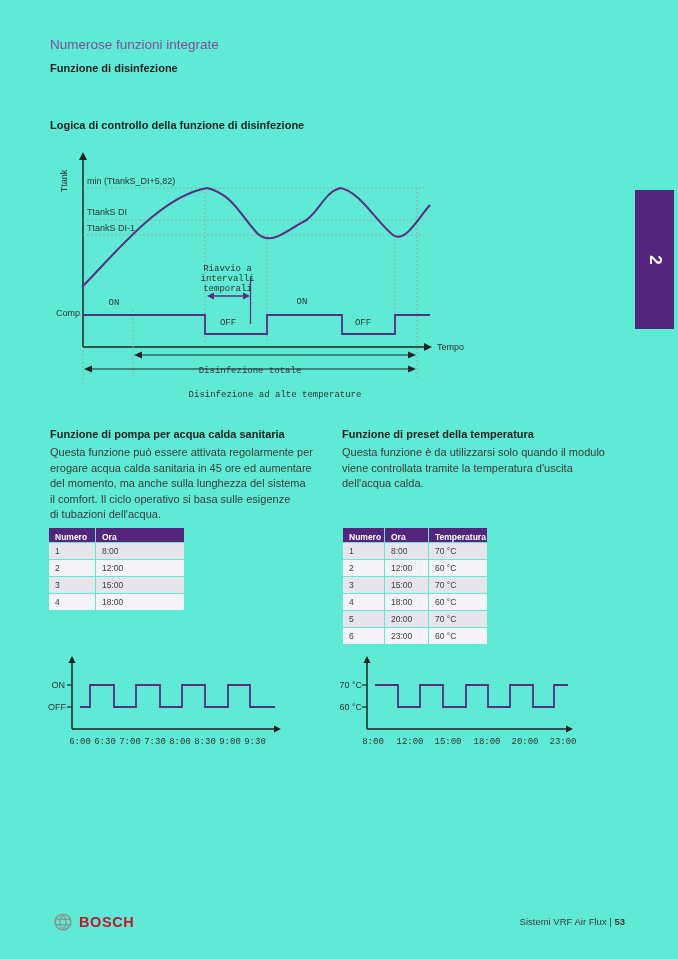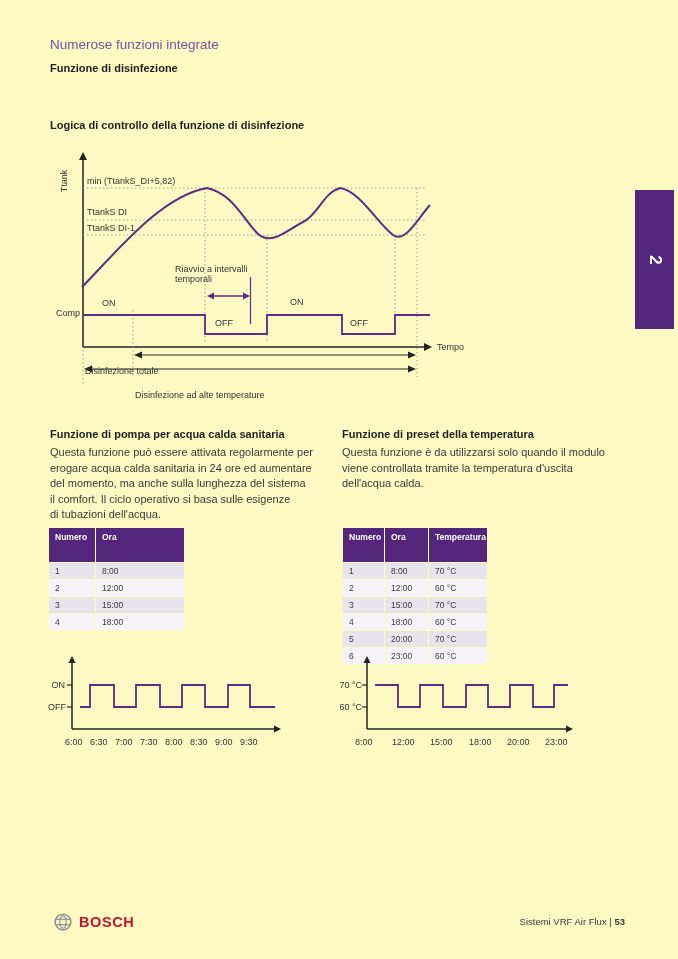--- a/index.html
+++ b/index.html
@@ -1,30 +1,30 @@
 <!DOCTYPE html>
 <html><head>
 <meta charset="utf-8">
 <style>
   html,body{margin:0;padding:0;background:#e9e9e9;}
-  .page{position:relative;width:678px;height:959px;background:#fef9c3;overflow:hidden;
+  .page{position:relative;width:678px;height:959px;background:#5eead4;overflow:hidden;
         font-family:"Liberation Sans",sans-serif;color:#3a3a3a;}
   .abs{position:absolute;}
   .section-heading{font-size:13.5px;color:#7d4e9b;}
   .h-bold{font-size:11px;font-weight:bold;color:#1f1f1f;}
   .body-line{font-size:11px;line-height:16px;color:#3a3a3a;white-space:nowrap;}
   .col-line{font-size:11px;line-height:15.5px;color:#3a3a3a;white-space:nowrap;}
   .chart-label{position:absolute;font-size:9px;color:#333;line-height:10px;}
-  .chart-label.center{}
+  .chart-label.center{text-align:center;font-family:Liberation Mono, monospace;}
   .chart-label.right{text-align:right;}
   svg{position:absolute;left:0;top:0;}
   
   table.sched{border-collapse:separate;border-spacing:1px;table-layout:fixed;}
   table.sched th{background:#54267b;color:#fff;font-size:8.5px;font-weight:bold;text-align:left;
-                 padding:4px 0 20px 6px;height:9px;}
+                 padding:4px 0 0 6px;height:9px;}
   table.sched td{font-size:8.5px;color:#3a3a3a;padding:3px 0 3px 6px;height:9px;}
   tr.odd td{background:#e8e4eb;}
   tr.even td{background:#f5f3f7;}
   
   .chapter-tab{position:absolute;left:635px;top:190px;width:39px;height:139px;background:#54267b;
                display:flex;align-items:center;justify-content:center;}
   .chapter-tab span{color:#fff;font-size:17px;font-weight:bold;transform:rotate(90deg);}
   
   .brand-text{font-size:14.5px;font-weight:800;color:#c4152c;letter-spacing:0.6px;}
   .footer-right{position:absolute;top:916px;right:53px;font-size:9.5px;color:#3a3a3a;}
@@ -98,21 +98,21 @@
     <span class="chart-label center" style="left:35px;top:216px;width:330px;">Disinfezione totale</span>
   </div>
 
   <div class="chapter-tab">
     <span>2</span>
   </div>
 
   <div class="abs h-bold" style="left:50px;top:428px;">Funzione di pompa per acqua calda sanitaria</div>
   <div class="abs" style="left:50px;top:445px;">
     <div class="col-line">Questa funzione può essere attivata regolarmente per</div>
-    <div class="col-line">erogare acqua calda sanitaria in 24 ore ed aumentare</div>
+    <div class="col-line">erogare acqua calda sanitaria in 45 ore ed aumentare</div>
     <div class="col-line">del momento, ma anche sulla lunghezza del sistema</div>
     <div class="col-line">il comfort. Il ciclo operativo si basa sulle esigenze</div>
     <div class="col-line">di tubazioni dell'acqua.</div>
   </div>
 
   <table class="sched abs" style="left:48px;top:527px;">
     <colgroup>
         <col style="width:46px">
         <col style="width:88px">
       </colgroup>

